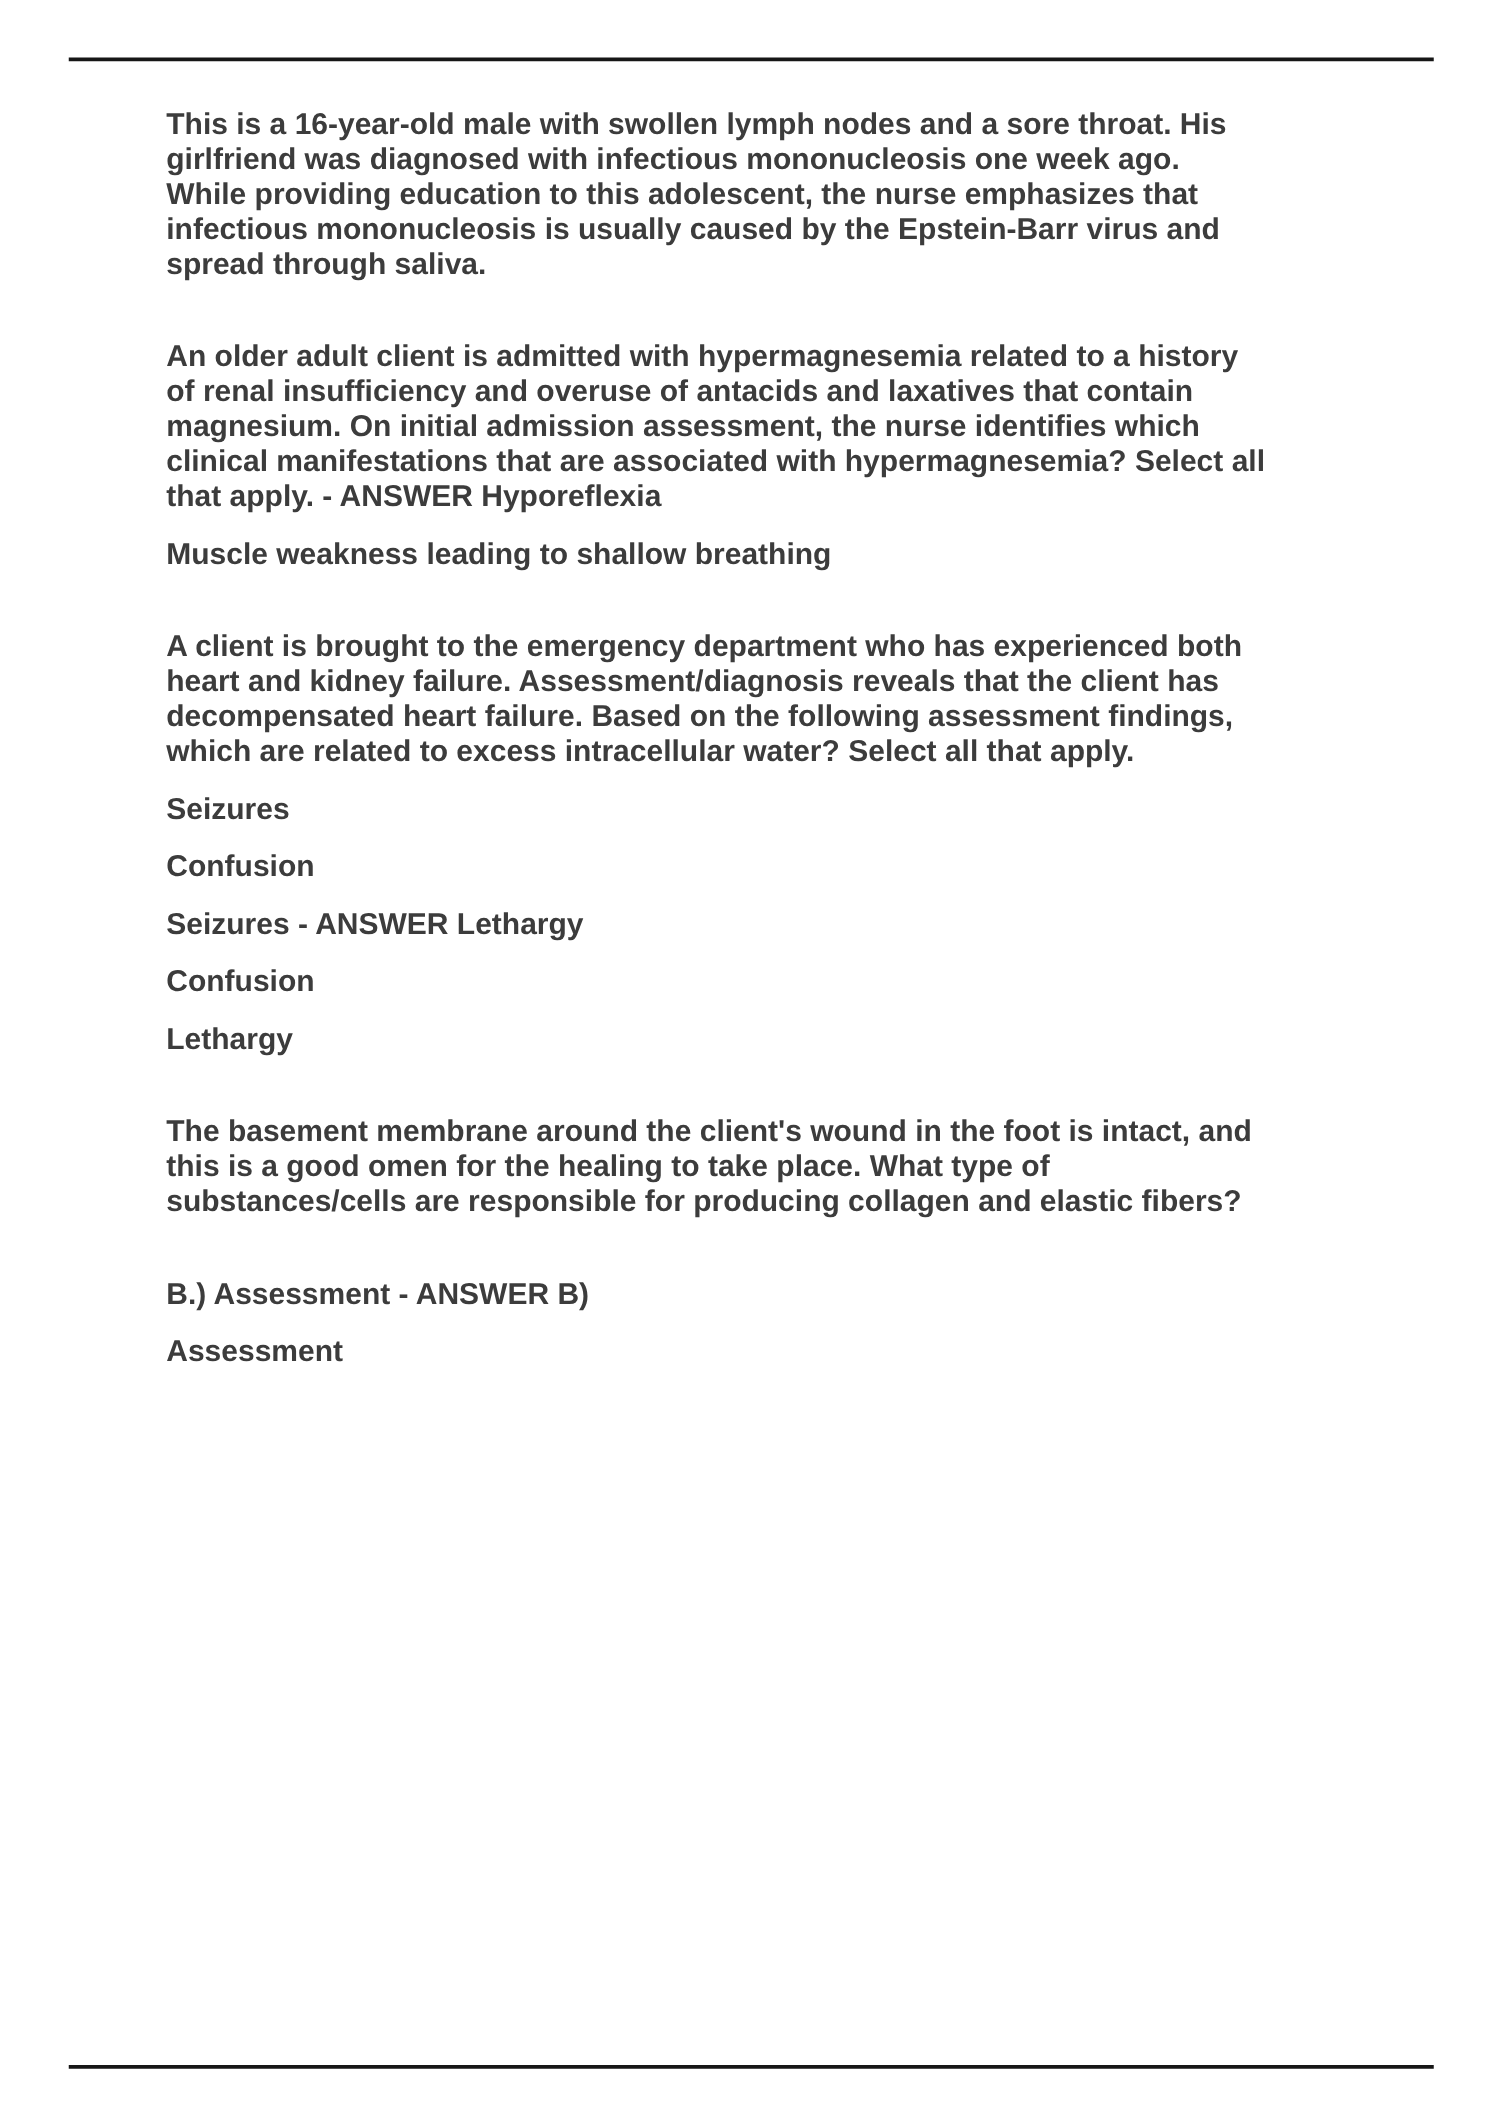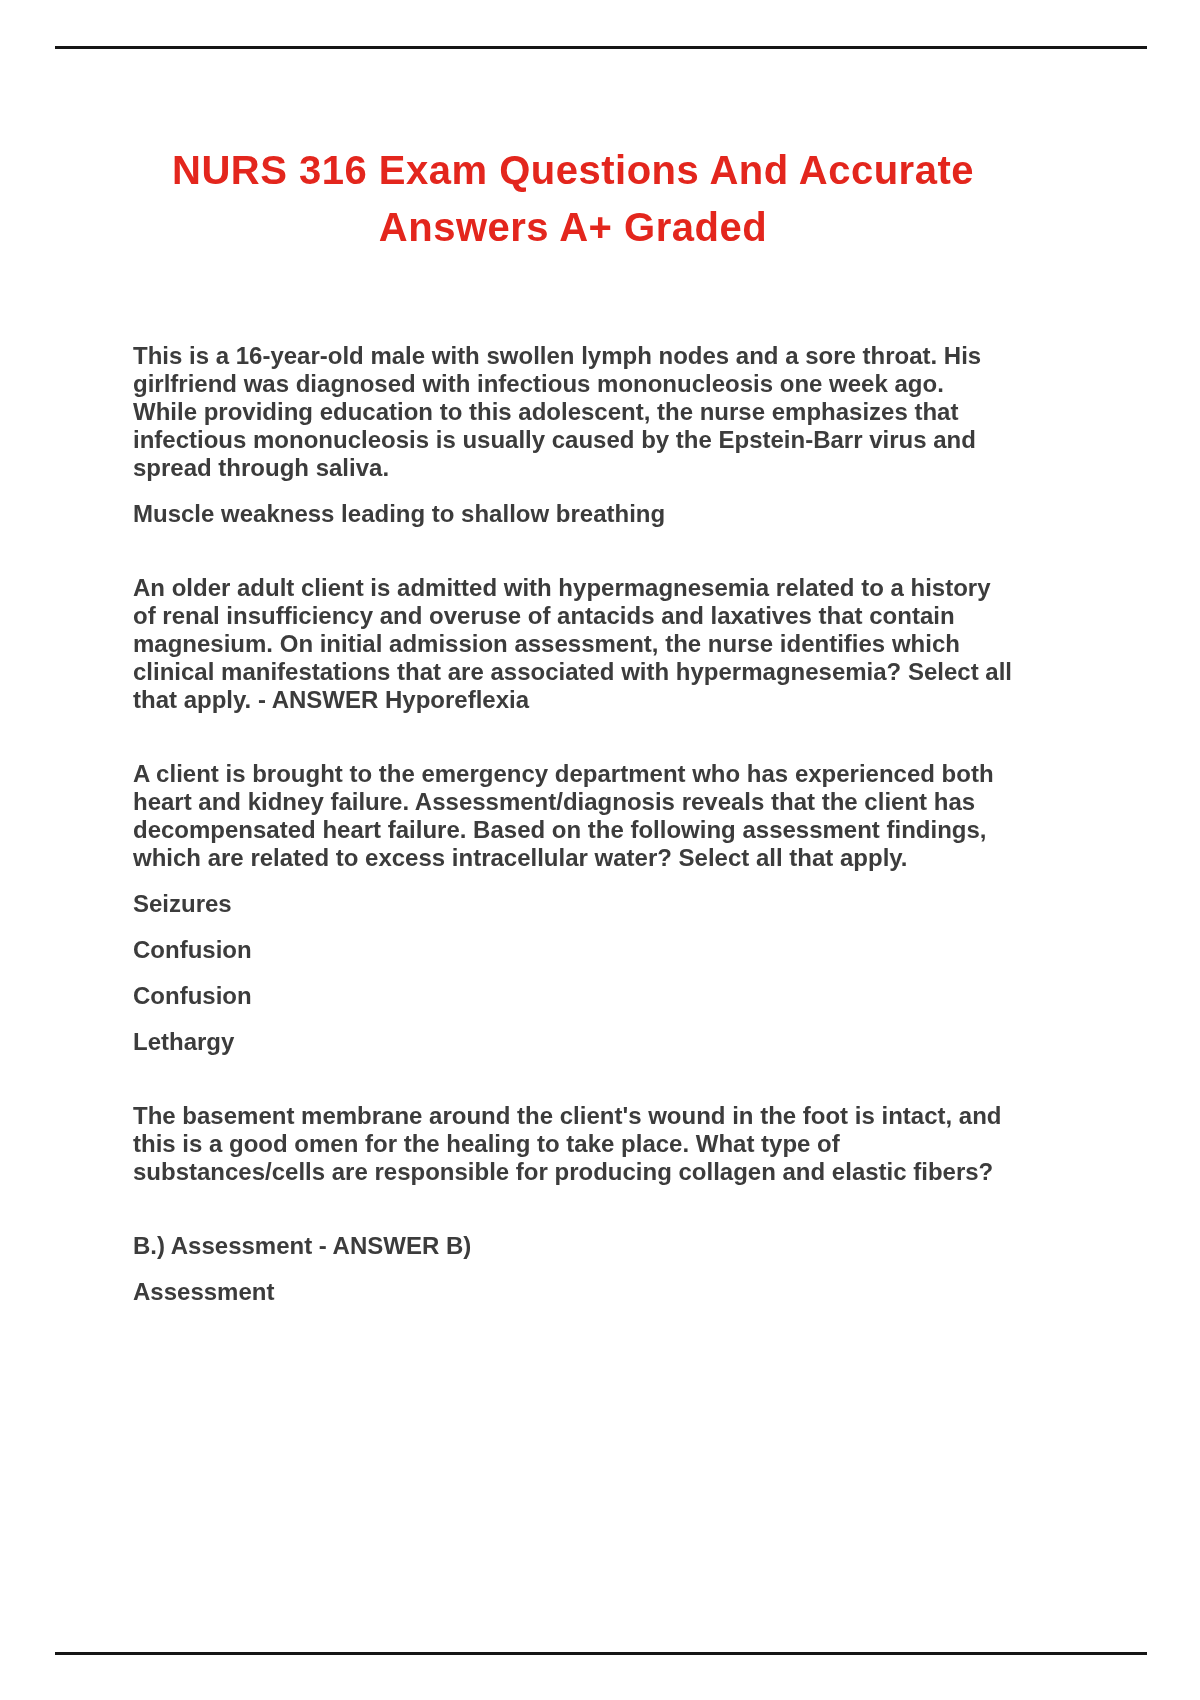--- a/index.html
+++ b/index.html
@@ -53,28 +53,28 @@
   .para.first { margin-top: 86px; }
   .para.gap-lg { margin-top: 46px; }
 </style>
 </head>
 <body>
 
 <div class="page">
   <div class="rule rule-top"></div>
 
   <div class="content">
-    <h1 class="doc-title">NURS 316 Exam Questions And Accurate Answers A+ Graded</h1>
 
     <p class="para first">This is a 16-year-old male with swollen lymph nodes and a sore throat. His girlfriend was diagnosed with infectious mononucleosis one week ago. While providing education to this adolescent, the nurse emphasizes that infectious mononucleosis is usually caused by the Epstein-Barr virus and spread through saliva.</p>
+    <p class="para gap-lg">An older adult client is admitted with hypermagnesemia related to a history of renal insufficiency and overuse of antacids and laxatives that contain magnesium. On initial admission assessment, the nurse identifies which clinical manifestations that are associated with hypermagnesemia? Select all that apply. - ANSWER Hyporeflexia</p>
     <p class="para">Muscle weakness leading to shallow breathing</p>
-    <p class="para gap-lg">An older adult client is admitted with hypermagnesemia related to a history of renal insufficiency and overuse of antacids and laxatives that contain magnesium. On initial admission assessment, the nurse identifies which clinical manifestations that are associated with hypermagnesemia? Select all that apply. - ANSWER Hyporeflexia</p>
     <p class="para gap-lg">A client is brought to the emergency department who has experienced both heart and kidney failure. Assessment/diagnosis reveals that the client has decompensated heart failure. Based on the following assessment findings, which are related to excess intracellular water? Select all that apply.</p>
     <p class="para">Seizures</p>
     <p class="para">Confusion</p>
+    <p class="para">Seizures - ANSWER Lethargy</p>
     <p class="para">Confusion</p>
     <p class="para">Lethargy</p>
     <p class="para gap-lg">The basement membrane around the client's wound in the foot is intact, and this is a good omen for the healing to take place. What type of substances/cells are responsible for producing collagen and elastic fibers?</p>
     <p class="para gap-lg">B.) Assessment - ANSWER B)</p>
     <p class="para">Assessment</p>
   </div>
 
   <div class="rule rule-bottom"></div>
 </div>
 

